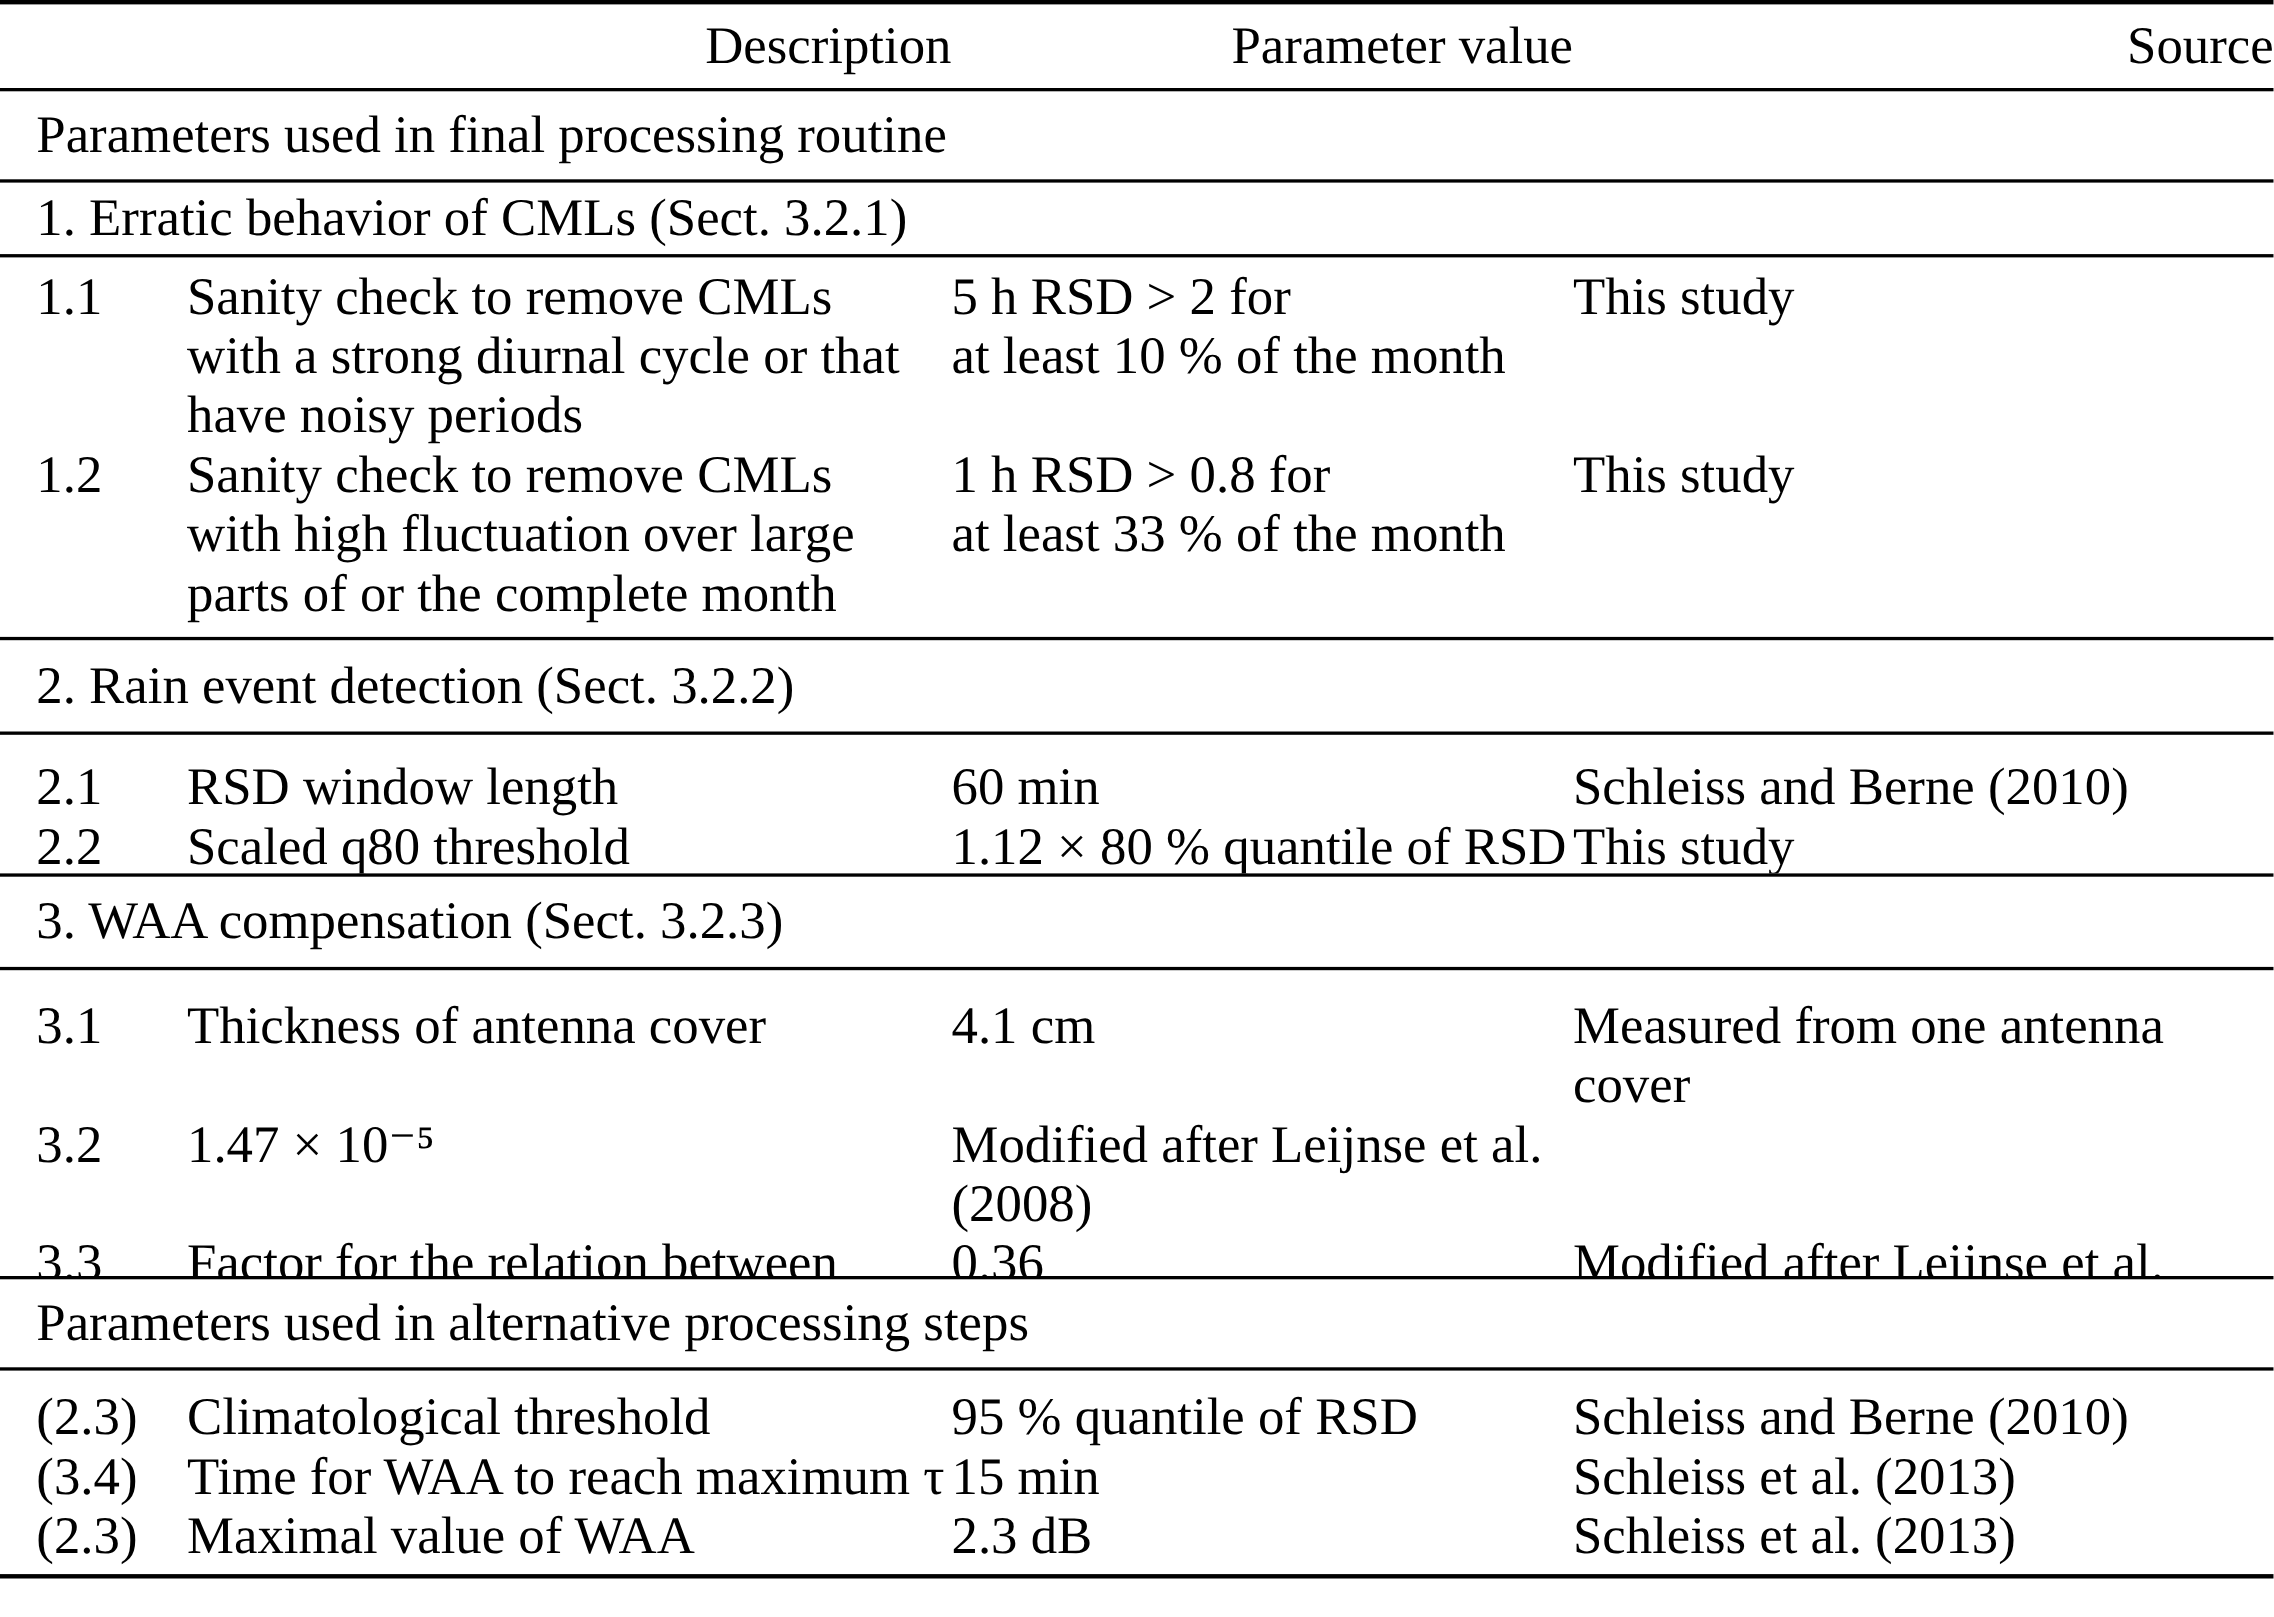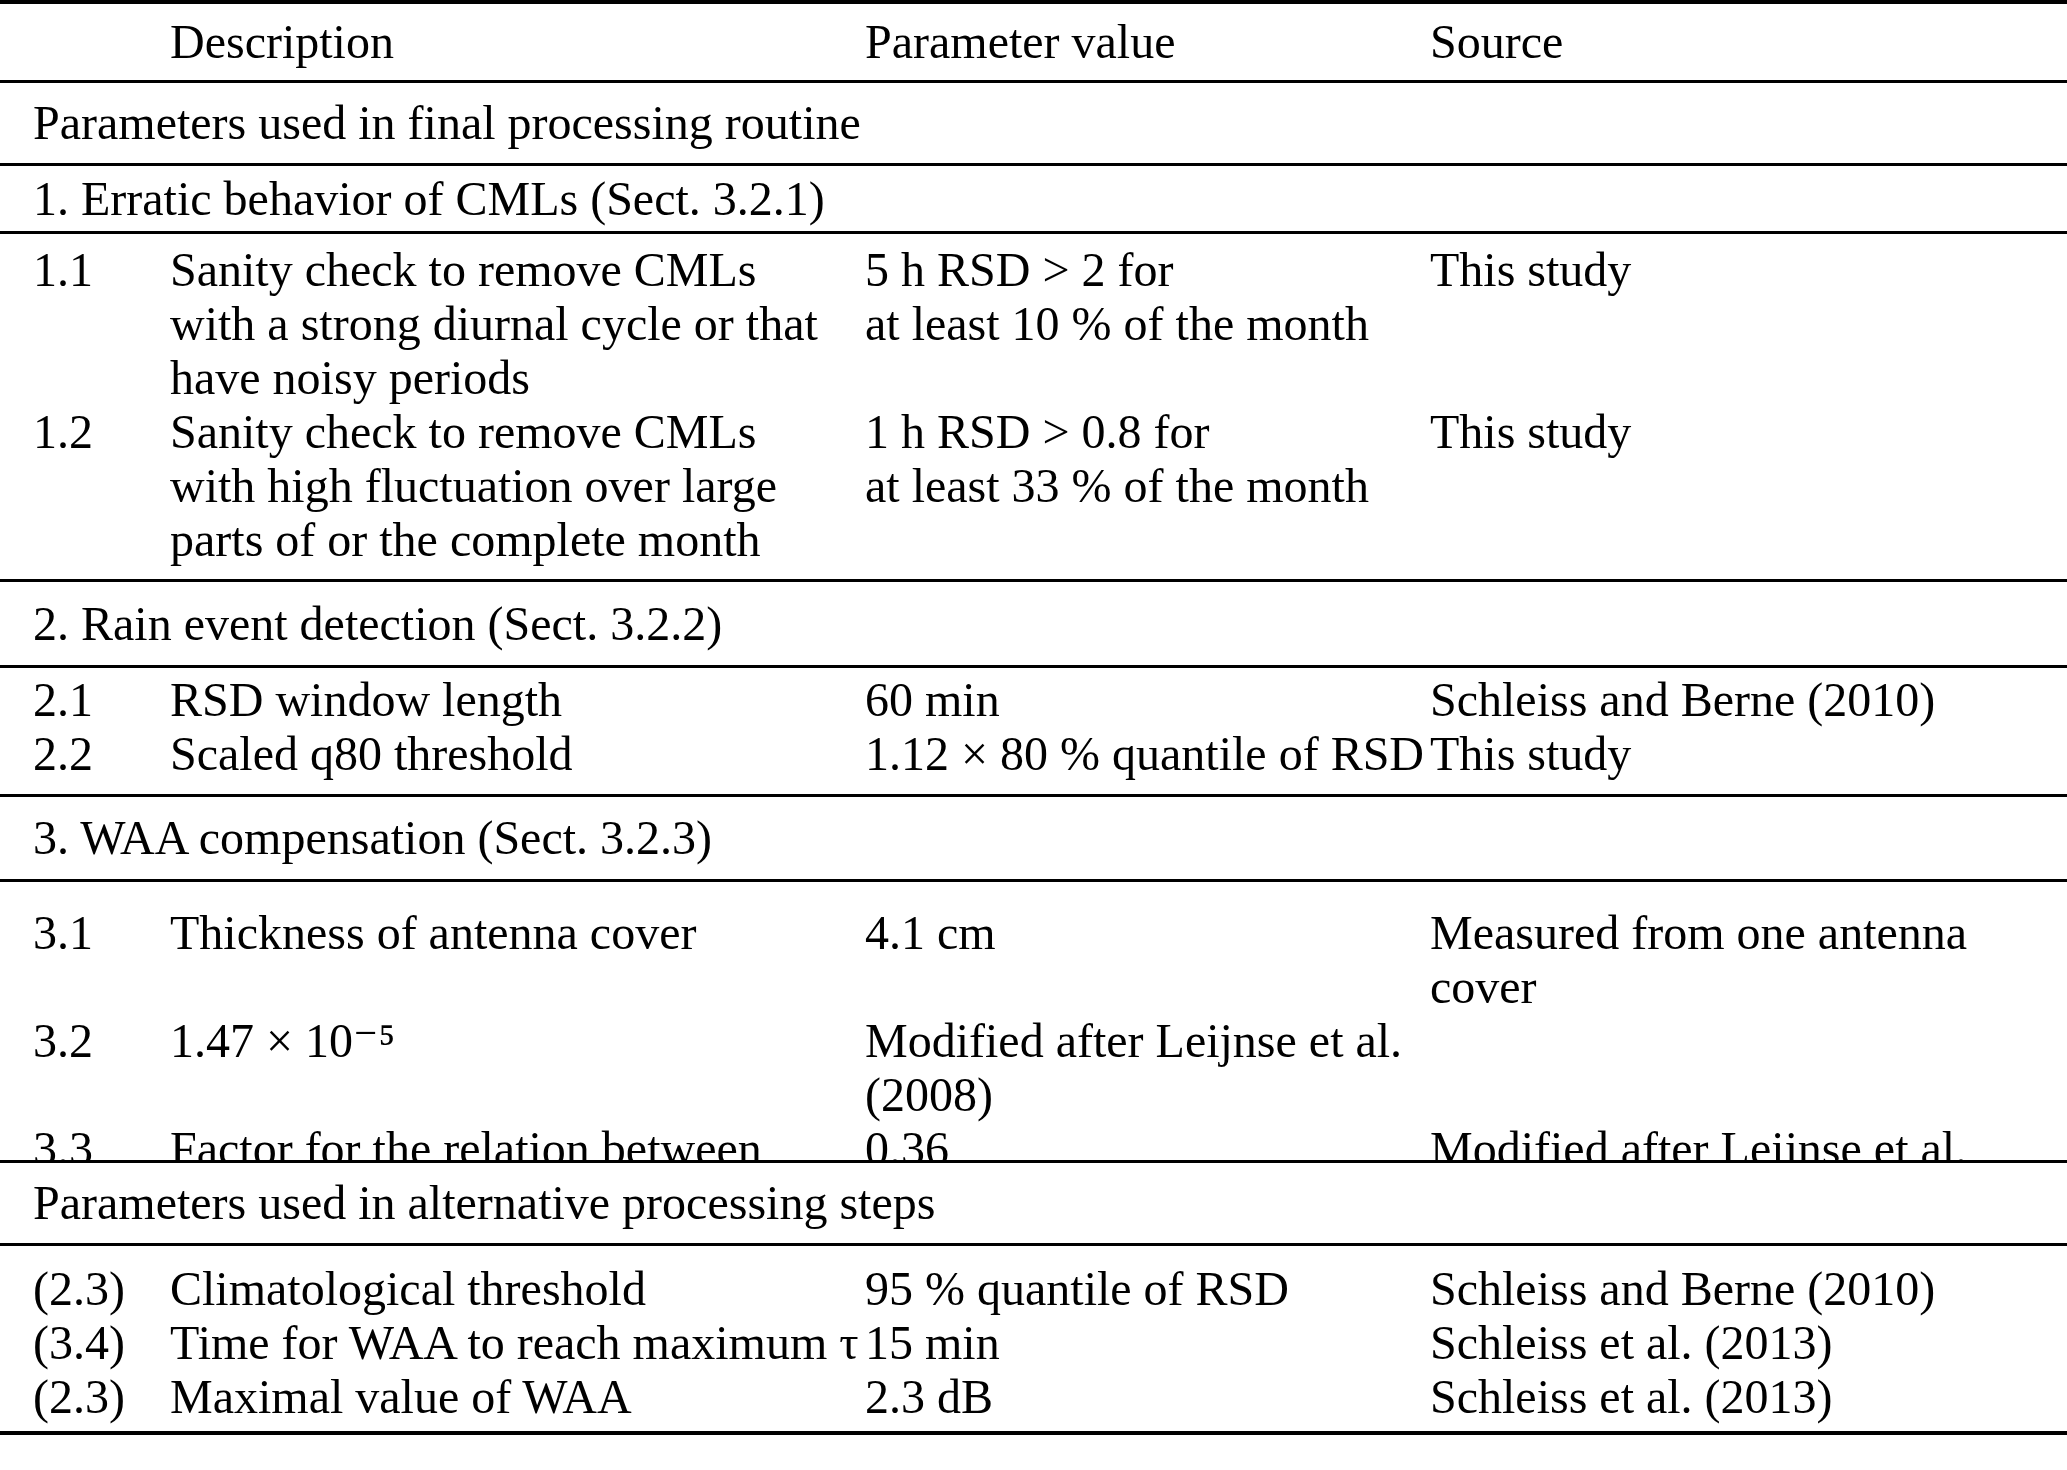--- a/index.html
+++ b/index.html
@@ -23,32 +23,32 @@
     box-sizing: border-box;
     border-bottom: 3px solid #000;
     overflow: hidden;
   }
   .band.last { border-bottom: 4px solid #000; }
   .grid {
     display: grid;
     grid-template-columns: 170px 695px 565px 637px;
     align-items: start;
   }
-  .header-band { height: 79px; display: flex; align-items: center; }
+  .header-band { height: 79px; display: flex; align-items: center; text-align: right; }
   .header-band .grid { width: 100%; }
   .sec-band { height: 84px; display: flex; align-items: center; padding-left: 33px; }
   .rows-band { }
   .cell-id { padding-left: 33px; }
   .pre { white-space: pre-line; }
   .h83 { height: 83px; }
   .h84 { height: 68px; }
   .h85 { height: 85px; }
   .h86 { height: 86px; }
   .h348 { height: 348px; padding-top: 9px; }
-  .h129 { height: 129px; padding-top: 5px; }
+  .h129 { height: 129px; padding-top: 21px; }
   .h303 { height: 281px; padding-top: 24px; }
   .h178 { height: 178px; padding-top: 5px; margin-top: 11px; }
 </style>
 </head>
 <body>
 
 <div class="page">
   <div class="tbl">
 
     <div class="band header-band">

